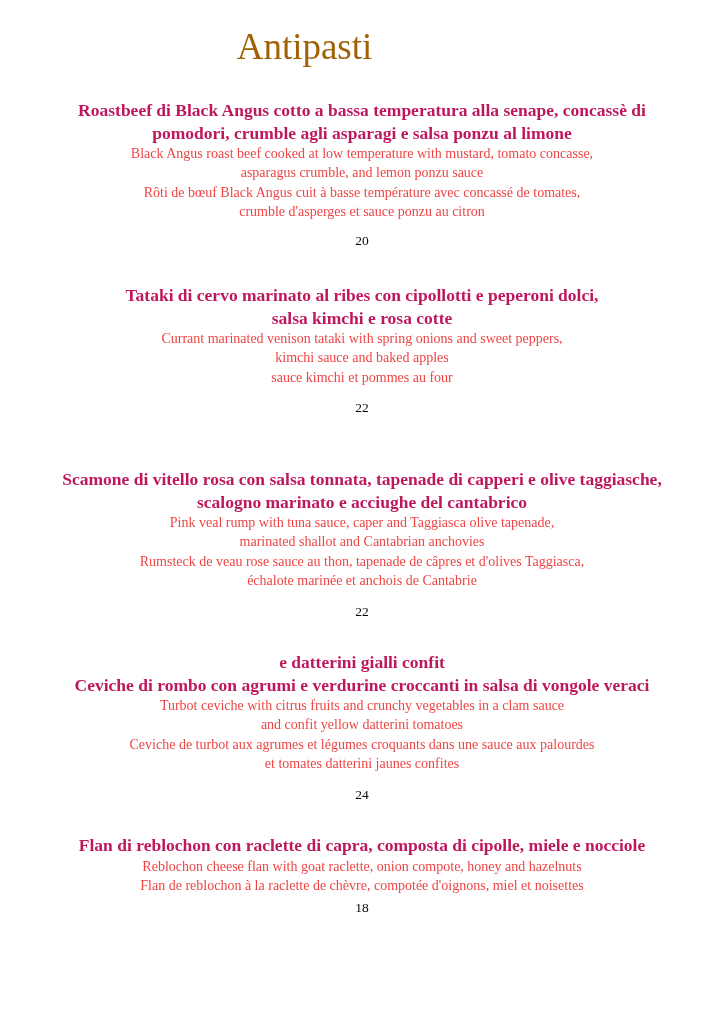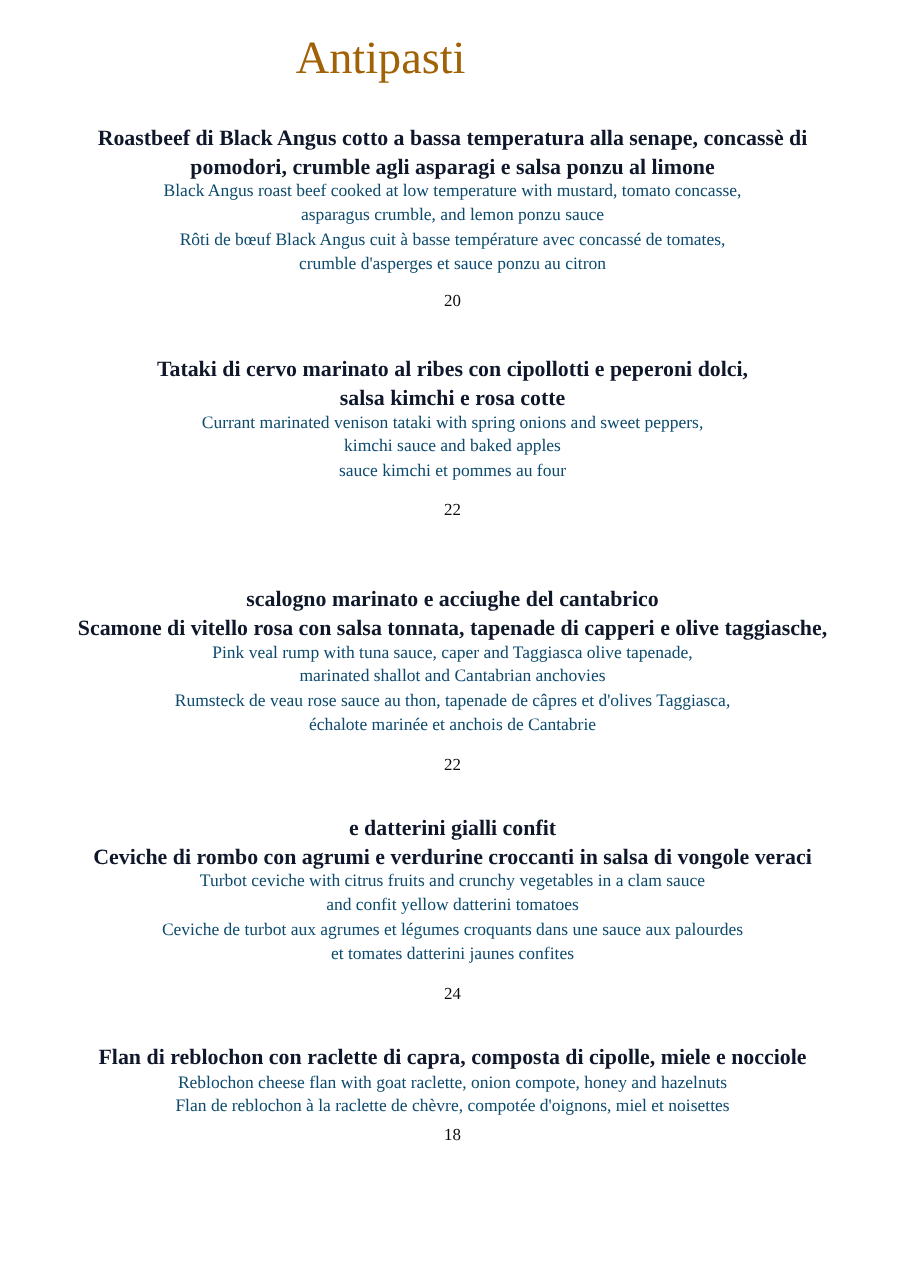--- a/index.html
+++ b/index.html
@@ -30,27 +30,27 @@
     .menu-item {
       position: absolute;
       left: 0;
       width: 724px;
       text-align: center;
     }
     .item-name {
       font-weight: bold;
       font-size: 17.5px;
       line-height: 22.5px;
-      color: #0f172a;
+      color: #be185d;
       margin: 0;
     }
     .item-desc {
       font-size: 14px;
       line-height: 19.3px;
-      color: #0c4a6e;
+      color: #ef4444;
       margin: 0;
     }
     .item-price {
       font-weight: normal;
       font-size: 13.5px;
       line-height: 18px;
       color: #0a0a0a;
       margin: 0;
     }
     .line { display: block; white-space: nowrap; }
@@ -86,22 +86,22 @@
     <span class="line">kimchi sauce and baked apples</span>
   </div>
   <div class="item-desc">
     <span class="line">sauce kimchi et pommes au four</span>
   </div>
   <div class="item-price" style="margin-top:12px;">22</div>
 </div>
 
 <div class="menu-item" style="top:468px;">
   <div class="item-name">
+    <span class="line">Scamone di vitello rosa con salsa tonnata, tapenade di capperi e olive taggiasche,</span>
     <span class="line">scalogno marinato e acciughe del cantabrico</span>
-    <span class="line">Scamone di vitello rosa con salsa tonnata, tapenade di capperi e olive taggiasche,</span>
   </div>
   <div class="item-desc">
     <span class="line">Pink veal rump with tuna sauce, caper and Taggiasca olive tapenade,</span>
     <span class="line">marinated shallot and Cantabrian anchovies</span>
   </div>
   <div class="item-desc">
     <span class="line">Rumsteck de veau rose sauce au thon, tapenade de câpres et d'olives Taggiasca,</span>
     <span class="line">échalote marinée et anchois de Cantabrie</span>
   </div>
   <div class="item-price" style="margin-top:13px;">22</div>

